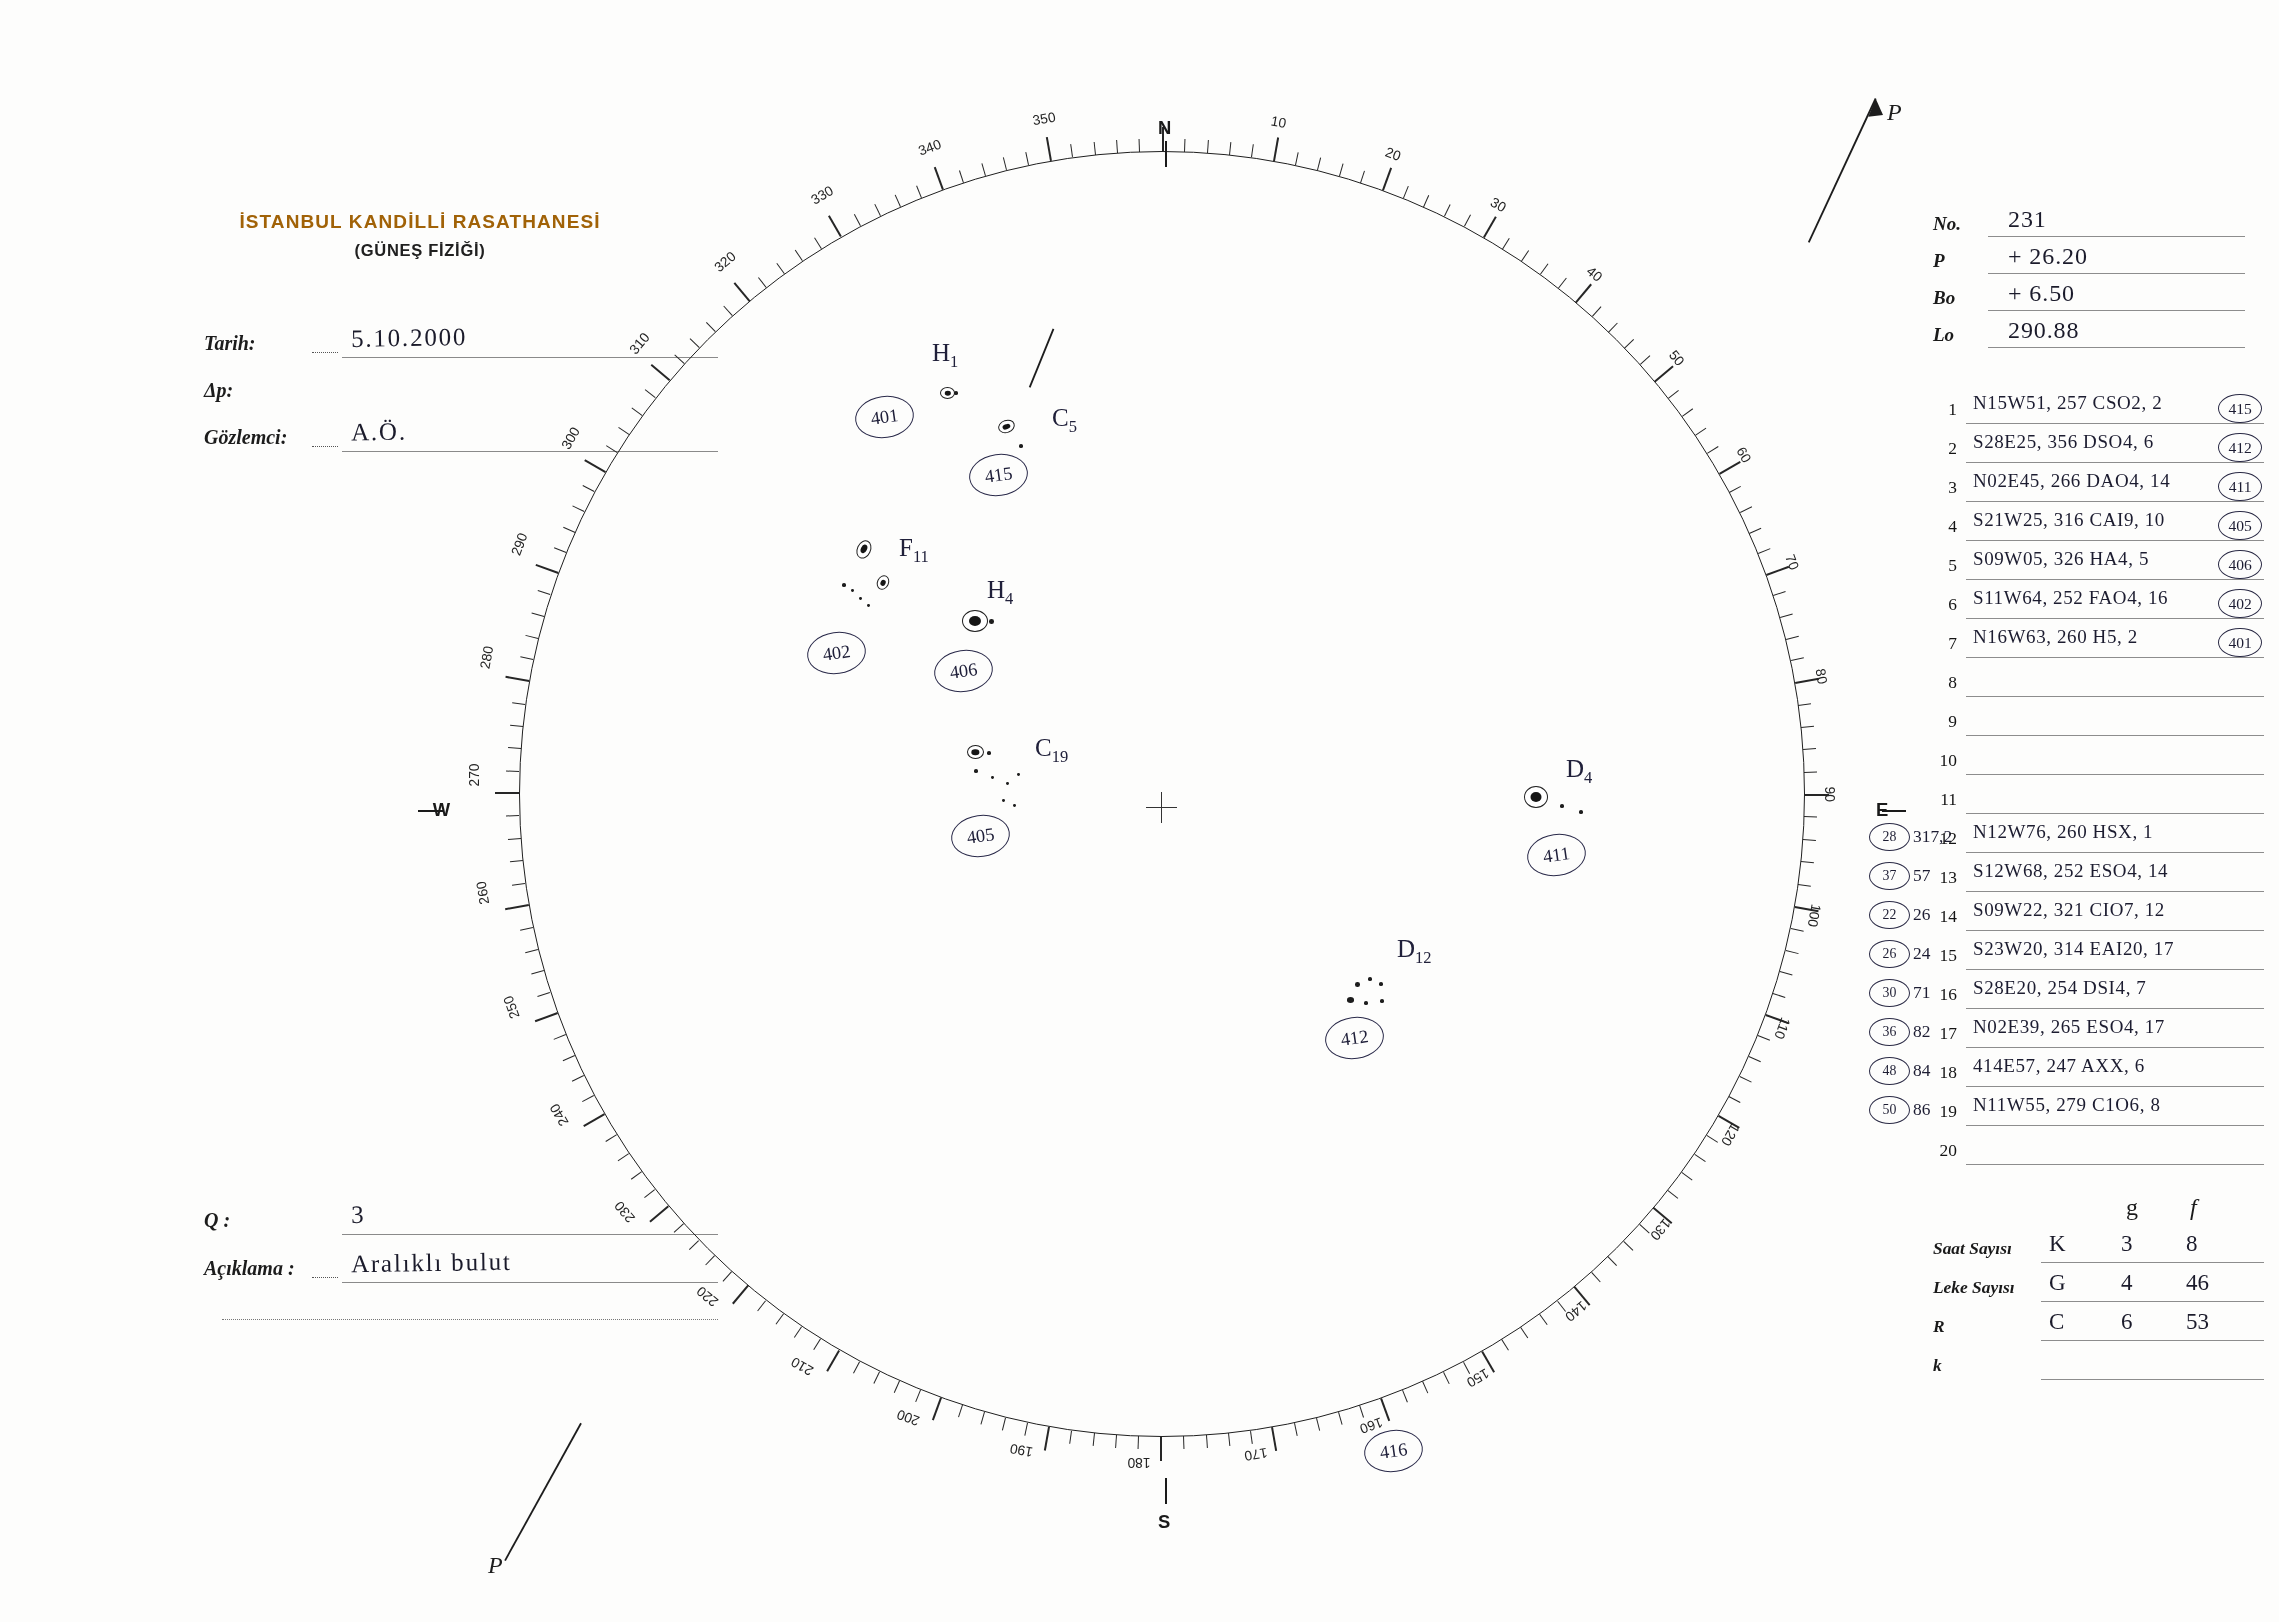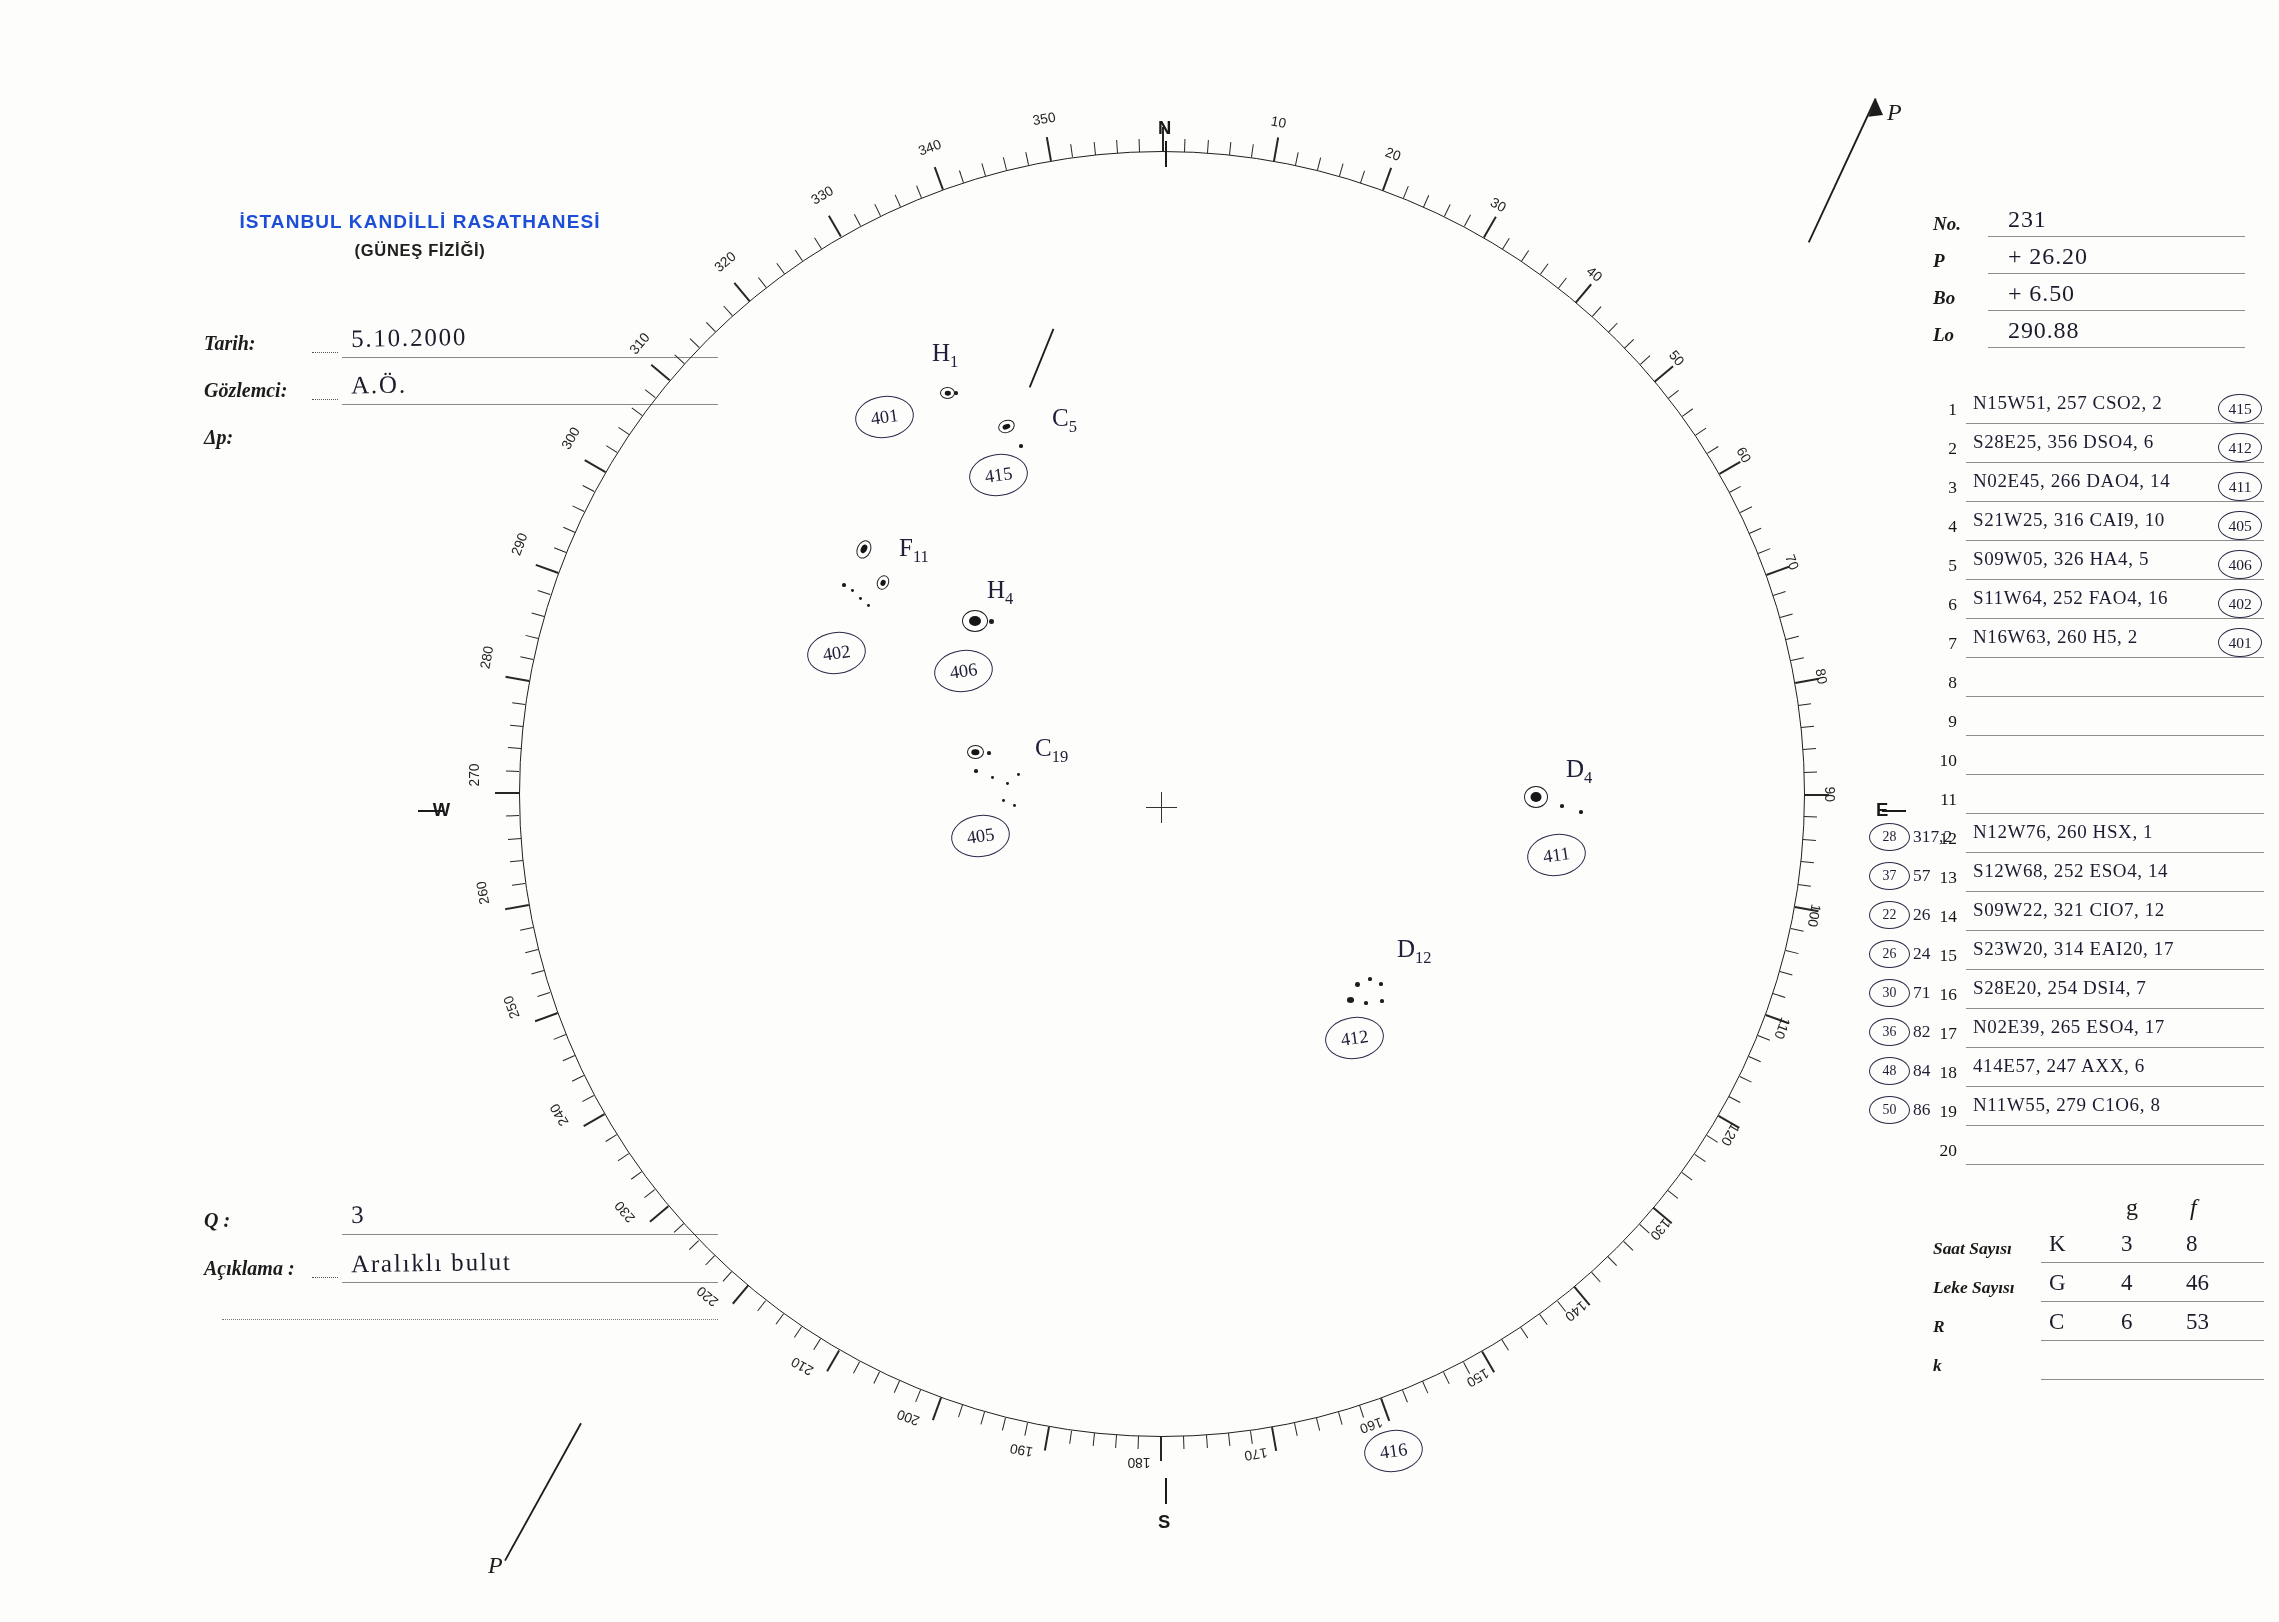--- a/index.html
+++ b/index.html
@@ -24,21 +24,21 @@
   .obs-title {
     position: absolute;
     left: 204px;
     top: 211px;
     width: 432px;
     text-align: center;
     font-family: "Liberation Sans", sans-serif;
     font-weight: bold;
     font-size: 19px;
     letter-spacing: 1.1px;
-    color: #1d4ed8;
+    color: #a16207;
   }
   .obs-subtitle {
     position: absolute;
     left: 204px;
     top: 241px;
     width: 432px;
     text-align: center;
     font-family: "Liberation Sans", sans-serif;
     font-weight: bold;
     font-size: 16.5px;
@@ -361,28 +361,28 @@
   <div class="obs-subtitle">(GÜNEŞ FİZİĞİ)</div>
 
   <div class="form-left">
     <div class="field-row">
       <span class="field-label">Tarih:</span>
       <span class="field-dots"></span>
       <span class="field-line"></span>
       <span class="field-value">5.10.2000</span>
     </div>
     <div class="field-row">
+      <span class="field-label">Δp:</span>
+      <span class="field-value"></span>
+    </div>
+    <div class="field-row">
       <span class="field-label">Gözlemci:</span>
       <span class="field-dots"></span>
       <span class="field-line"></span>
       <span class="field-value">A.Ö.</span>
-    </div>
-    <div class="field-row">
-      <span class="field-label">Δp:</span>
-      <span class="field-value"></span>
     </div>
   </div>
 
   <div class="form-lower">
     <div class="q-row">
       <span class="field-label">Q :</span>
       <span class="field-line"></span>
       <span class="field-value">3</span>
     </div>
     <div class="expl-row">

